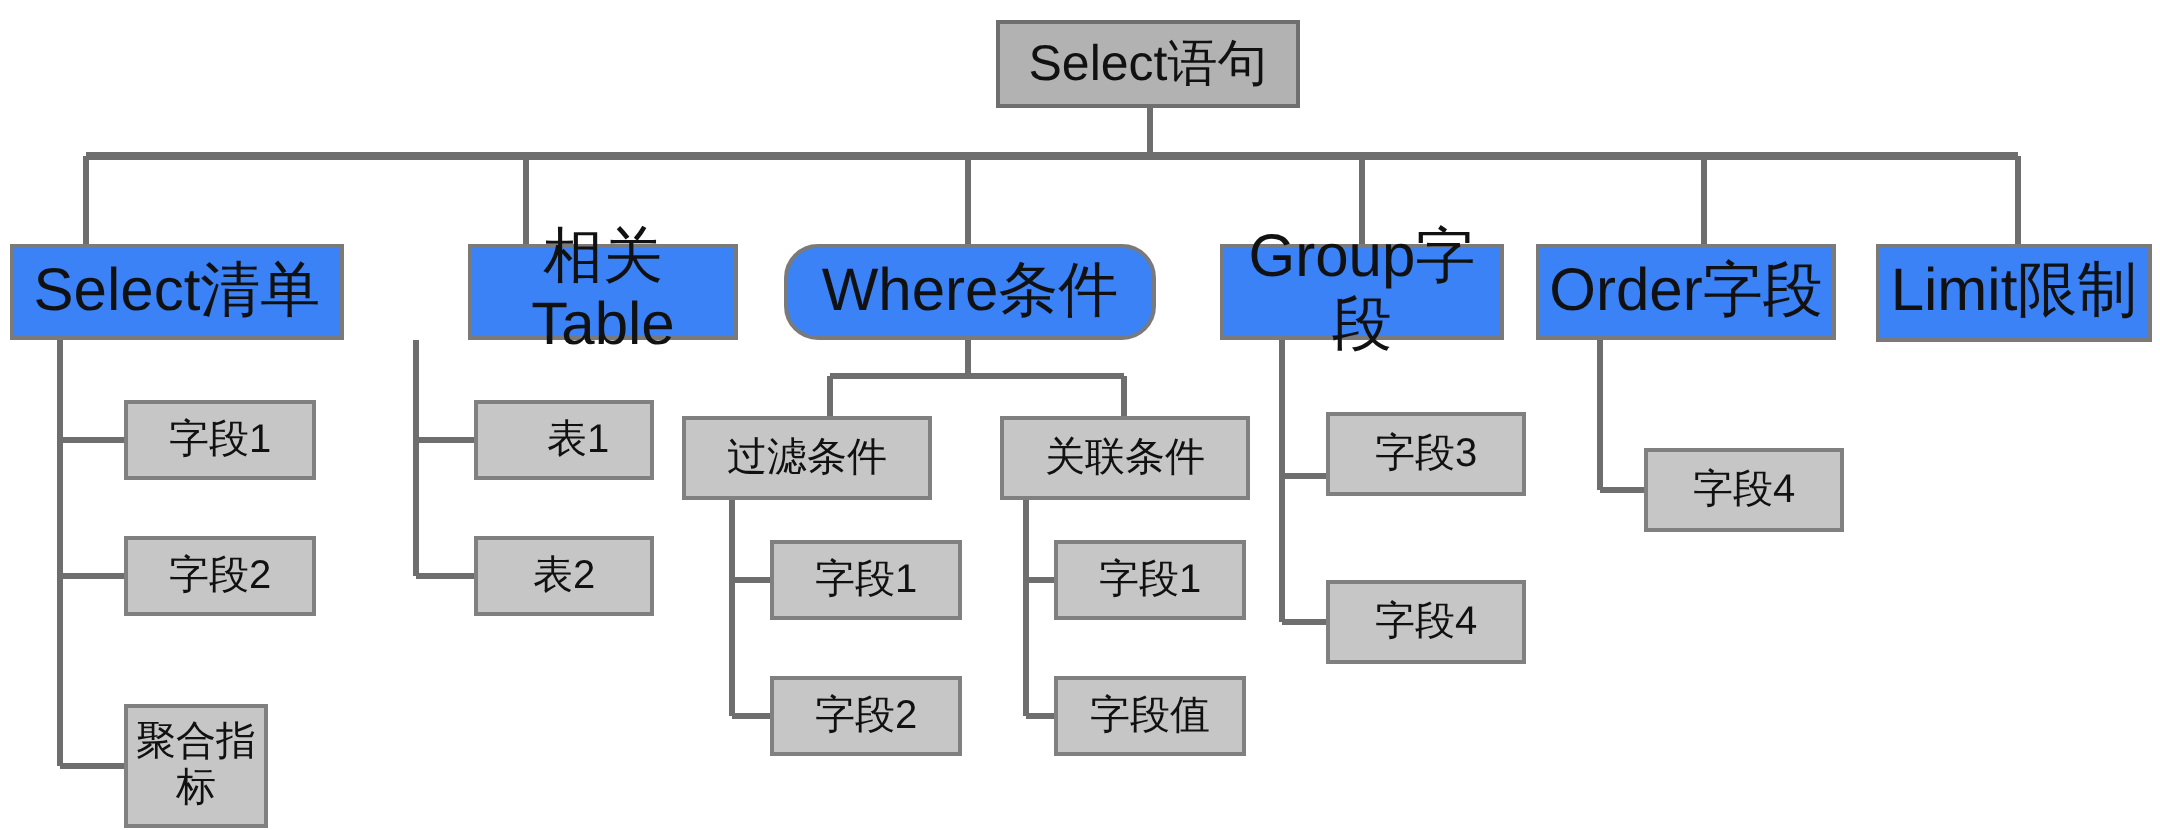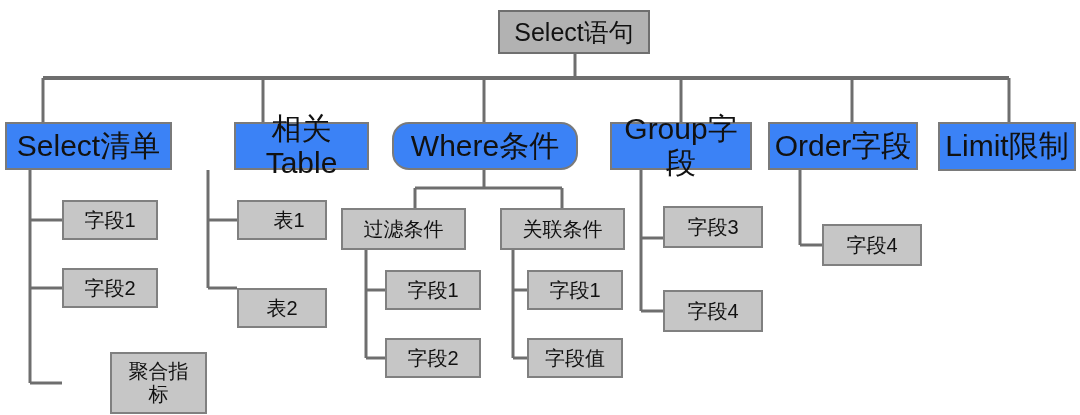--- a/index.html
+++ b/index.html
@@ -134,28 +134,28 @@
   <div class="node level1" style="left:938px; top:122px; width:138px; height:49px;">
     <span class="node-label">Limit限制</span>
   </div>
 
   <div class="node level2" style="left:62px; top:200px; width:96px; height:40px;">
     <span class="node-label">字段1</span>
   </div>
   <div class="node level2" style="left:62px; top:268px; width:96px; height:40px;">
     <span class="node-label">字段2</span>
   </div>
-  <div class="node level2" style="left:62px; top:352px; width:97px; height:62px;margin-left:48px;">
+  <div class="node level2" style="left:62px; top:352px; width:72px; height:62px;">
     <span class="node-label">聚合指
 标</span>
   </div>
   <div class="node level2" style="left:237px; top:200px; width:90px; height:40px;padding-left:14px;">
     <span class="node-label">表1</span>
   </div>
-  <div class="node level2" style="left:237px; top:268px; width:90px; height:40px;margin-top:20px;">
+  <div class="node level2" style="left:237px; top:268px; width:90px; height:40px;">
     <span class="node-label">表2</span>
   </div>
   <div class="node level2" style="left:341px; top:208px; width:125px; height:42px;">
     <span class="node-label">过滤条件</span>
   </div>
   <div class="node level2" style="left:500px; top:208px; width:125px; height:42px;">
     <span class="node-label">关联条件</span>
   </div>
   <div class="node level2" style="left:663px; top:206px; width:100px; height:42px;">
     <span class="node-label">字段3</span>

